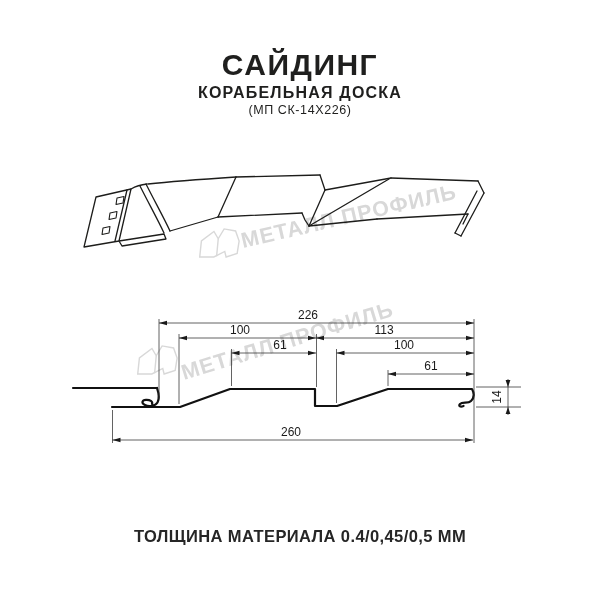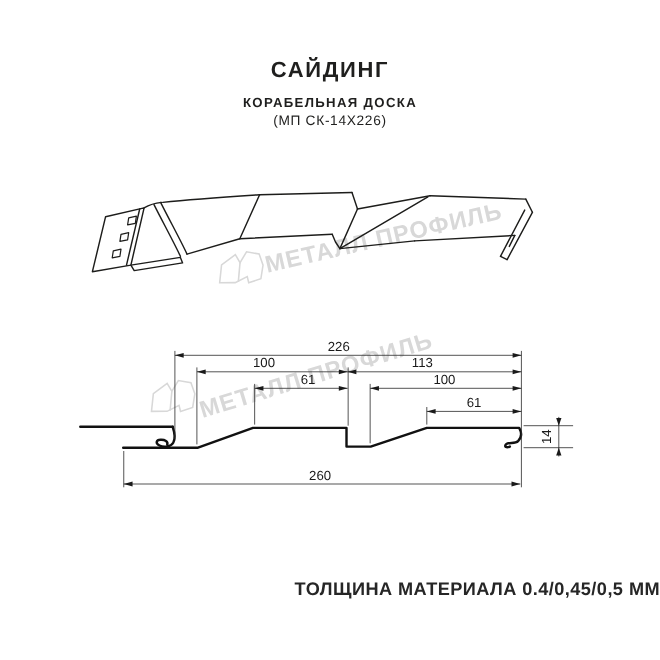--- a/index.html
+++ b/index.html
@@ -1,22 +1,22 @@
 <!DOCTYPE html>
 <html><head>
 <meta charset="utf-8">
 <style>
   html,body{margin:0;padding:0;background:#fff;}
   #stage{position:relative;width:600px;height:600px;background:#ffffff;overflow:hidden;
          font-family:"Liberation Sans", sans-serif;color:#1f1f1e;}
   .ctext{position:absolute;left:0;width:600px;text-align:center;white-space:nowrap;}
-  #title{top:50px;font-size:20px;line-height:29px;font-weight:bold;letter-spacing:1.5px;}
-  #subtitle{top:85px;font-size:12px;line-height:16px;font-weight:bold;letter-spacing:1.2px;}
+  #title{top:50px;font-size:30px;line-height:29px;font-weight:bold;letter-spacing:1.5px;}
+  #subtitle{top:85px;font-size:16px;line-height:16px;font-weight:bold;letter-spacing:1.2px;}
   #code{top:103px;font-size:12.5px;line-height:14px;font-weight:normal;letter-spacing:.6px;}
-  #footer{top:527px;font-size:16.5px;line-height:18px;font-weight:bold;letter-spacing:.4px;color:#262626;text-align:right;}
+  #footer{top:527px;font-size:16.5px;line-height:18px;font-weight:bold;letter-spacing:.4px;color:#262626;}
   svg{position:absolute;left:0;top:0;}
   .dimtxt{font-family:"Liberation Sans",sans-serif;font-size:12px;fill:#1a1a1a;}
   .wmtxt{font-family:"Liberation Sans",sans-serif;font-size:21.5px;font-weight:bold;letter-spacing:1px;}
 </style>
 </head>
 <body>
 
 <div id="stage">
 
   <div id="title" class="ctext">САЙДИНГ</div>

